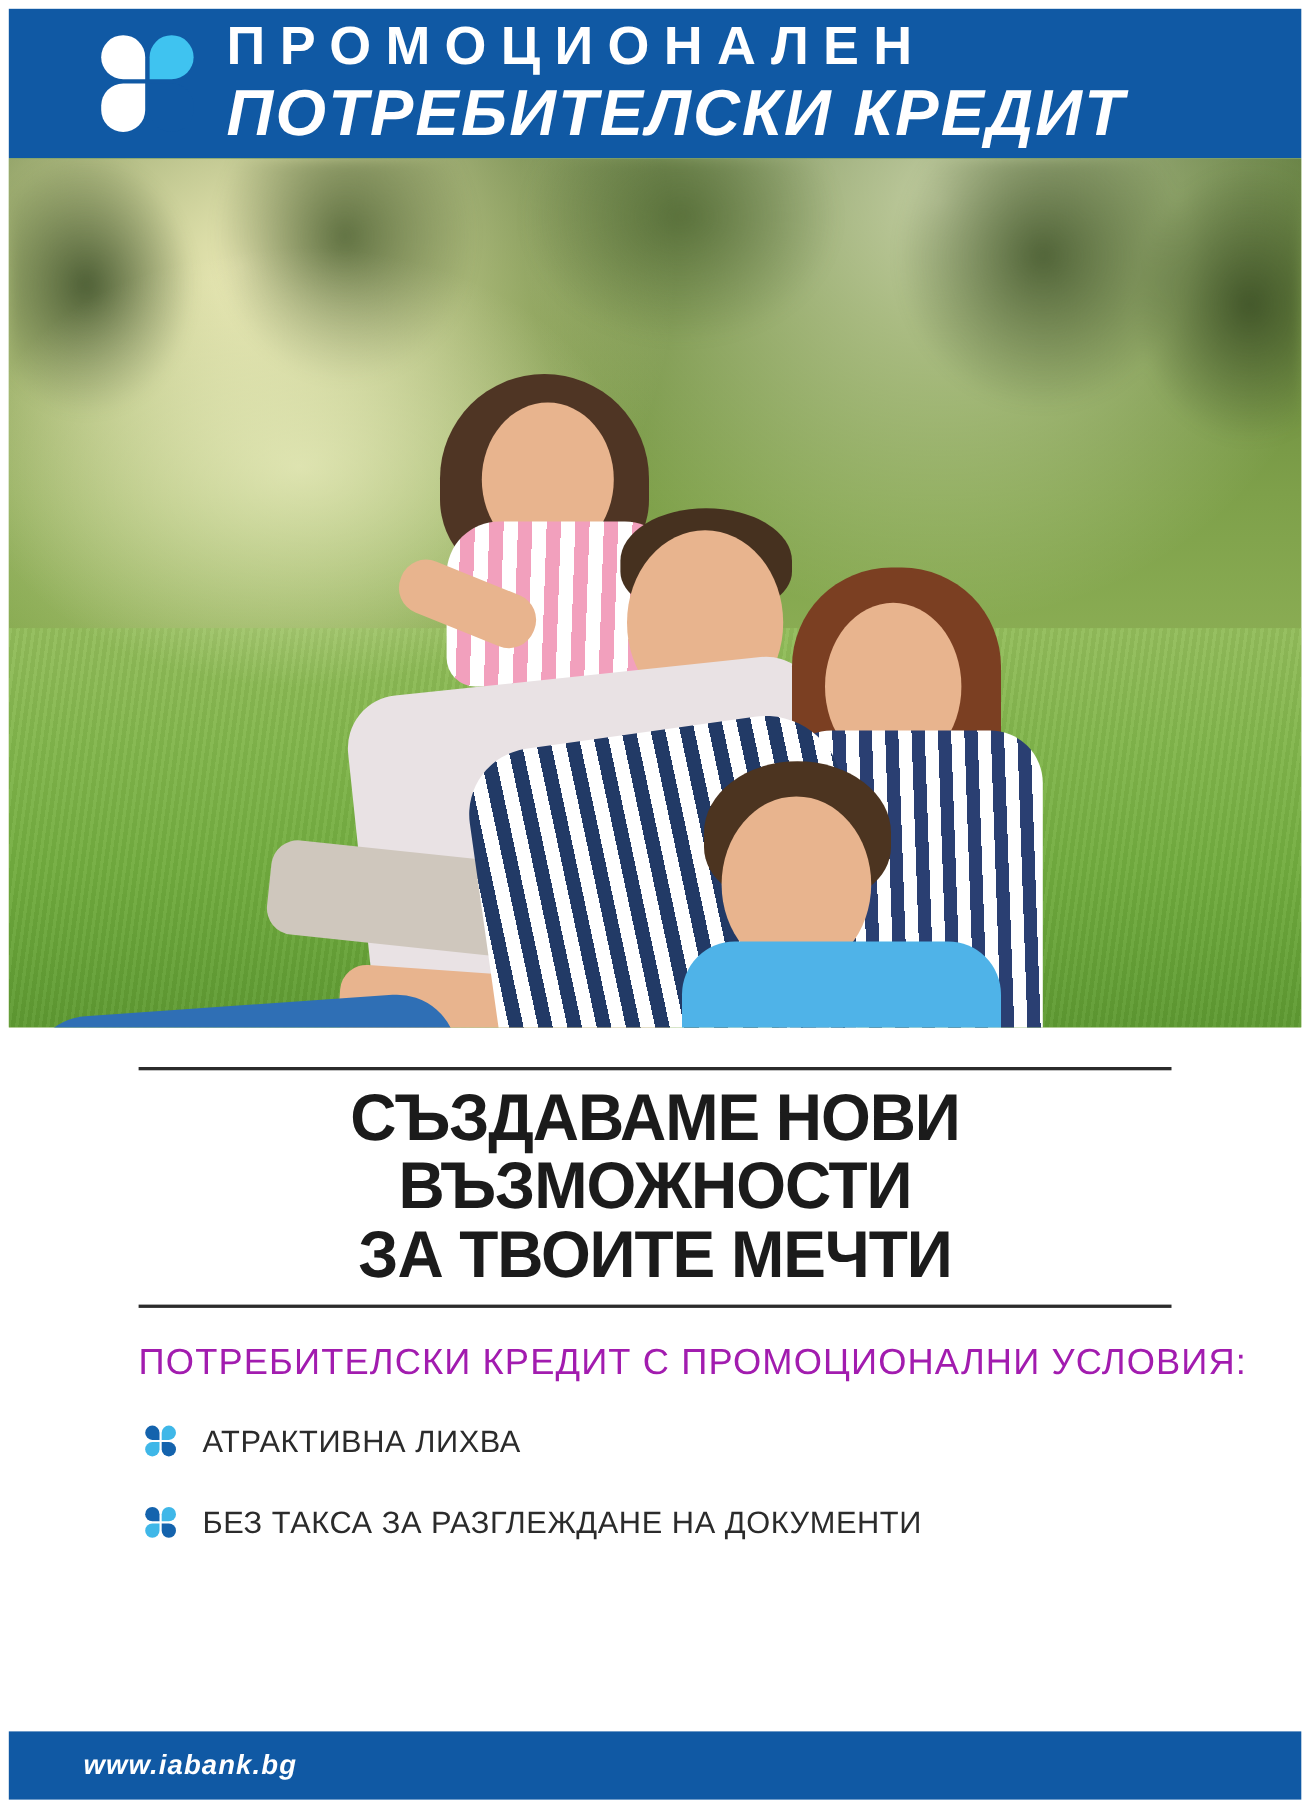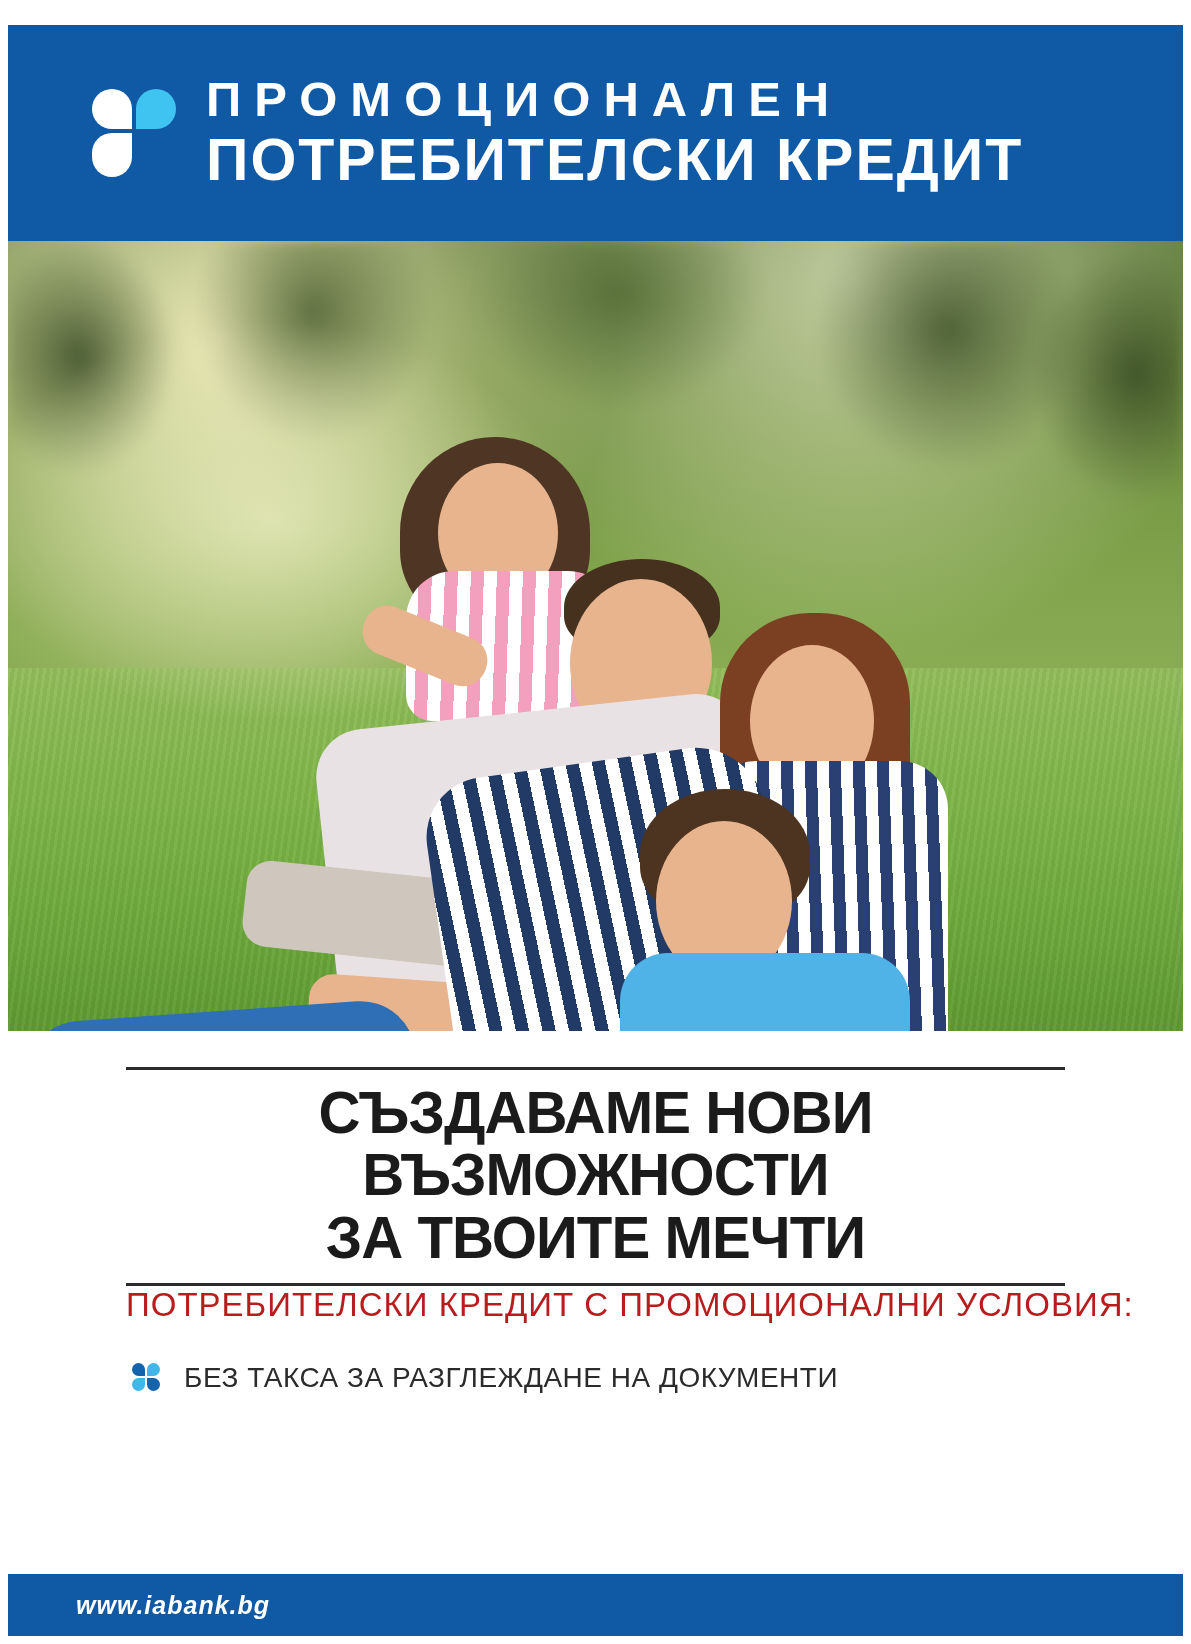--- a/index.html
+++ b/index.html
@@ -20,27 +20,26 @@
     width: 1191px;
     height: 1644px;
     background: #ffffff;
     box-sizing: border-box;
     padding: 8px;
   }
 
   
   .header {
     position: relative;
-    height: 216px;
+    height: 136px;
     background: #1059a4;
     display: flex;
     align-items: center;
     padding-left: 78px;
     box-sizing: border-box;
-    margin-top: 17px;
   }
   .logo-mark {
     position: relative;
     width: 92px;
     height: 92px;
     flex: 0 0 92px;
     margin-right: 28px;
   }
   .logo-mark .lq {
     position: absolute;
@@ -81,20 +80,21 @@
     line-height: 1.05;
     white-space: nowrap;
   }
   .header-line2 {
     font-size: 59px;
     font-weight: bold;
     letter-spacing: 2px;
     line-height: 1.05;
     white-space: nowrap;
     margin-top: 4px;
+    font-style: italic;
   }
 
   
   .hero {
     position: relative;
     height: 790px;
     overflow: hidden;
     background: #6ca02c;
   }
   .hero-sky {
@@ -228,22 +228,23 @@
     text-align: center;
     color: #1b1b1b;
     font-weight: bold;
     font-size: 60px;
     line-height: 1.04;
     letter-spacing: -1px;
     transform: scaleX(0.97);
   }
   .headline .l2 { display: block; }
   .subhead {
+    margin-top: 30px;
     text-align: right;
-    color: #b91c1c;
+    color: #a21caf;
     font-size: 33px;
     letter-spacing: 1px;
     white-space: nowrap;
   }
   .bullets {
     margin-top: 38px;
     padding-left: 6px;
   }
   .bullet {
     display: flex;
@@ -354,20 +355,29 @@
       <span>СЪЗДАВАМЕ НОВИ ВЪЗМОЖНОСТИ</span>
       <span class="l2">ЗА ТВОИТЕ МЕЧТИ</span>
     </div>
 
     <div class="rule bottom"></div>
 
     <div class="subhead">ПОТРЕБИТЕЛСКИ КРЕДИТ С ПРОМОЦИОНАЛНИ УСЛОВИЯ:</div>
 
     <div class="bullets">
 
+      <div class="bullet">
+        <span class="bullet-icon">
+          <span class="bq bq1"></span>
+            <span class="bq bq2"></span>
+            <span class="bq bq3"></span>
+            <span class="bq bq4"></span>
+        </span>
+        <span class="bullet-text">АТРАКТИВНА ЛИХВА</span>
+      </div>
 
       <div class="bullet">
         <span class="bullet-icon">
           <span class="bq bq1"></span>
             <span class="bq bq2"></span>
             <span class="bq bq3"></span>
             <span class="bq bq4"></span>
         </span>
         <span class="bullet-text">БЕЗ ТАКСА ЗА РАЗГЛЕЖДАНЕ НА ДОКУМЕНТИ</span>
       </div>

